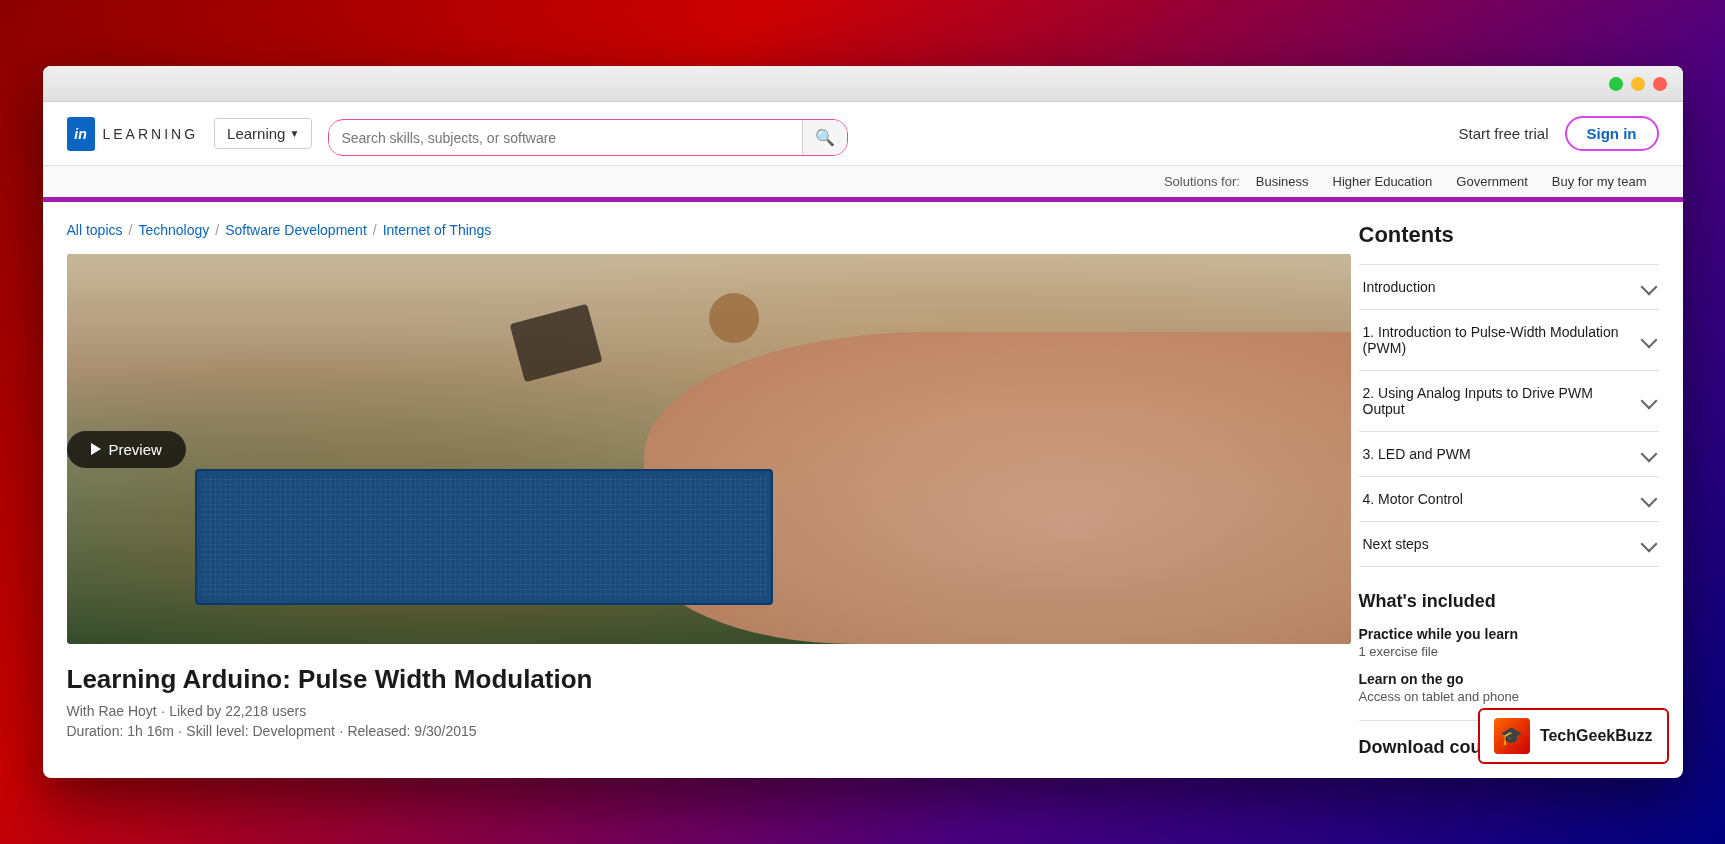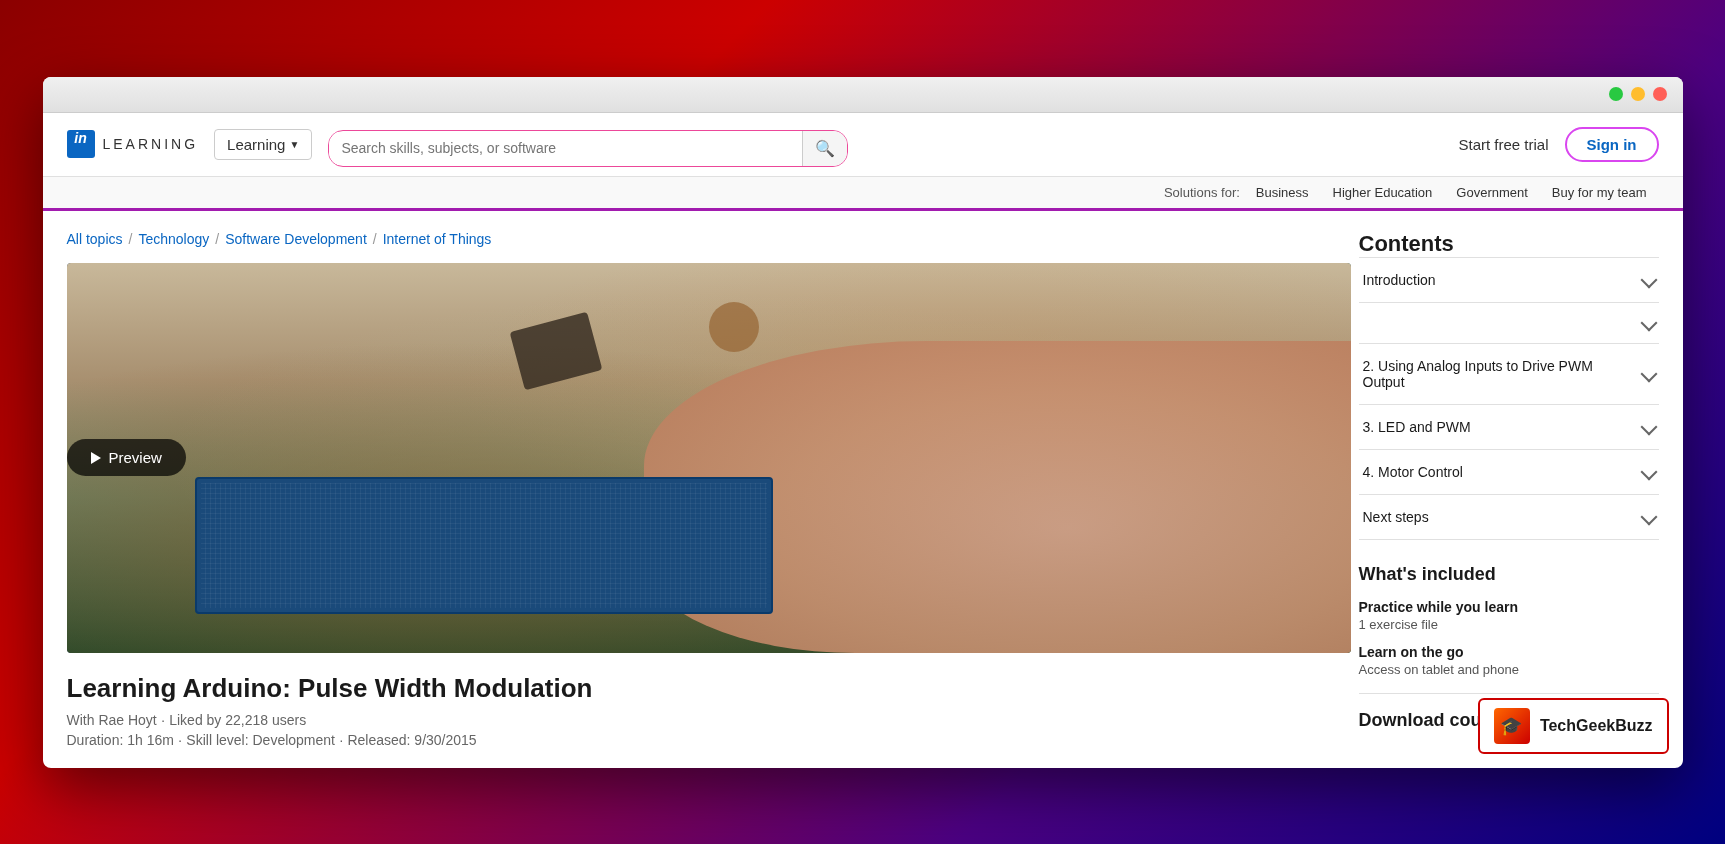--- a/index.html
+++ b/index.html
@@ -53,22 +53,22 @@
       display: flex;
       align-items: center;
       gap: 8px;
       text-decoration: none;
     }
     .linkedin-icon {
       background: #0a66c2;
       color: #fff;
       font-weight: 700;
       font-size: 14px;
-      width: 28px; height: 28px;
-      display: flex; justify-content: center;
+      width: 28px; height: 34px;
+      display: flex; align-items: center; justify-content: center;
       border-radius: 3px;
       font-style: italic;
     }
     .logo-text {
       font-size: 14px;
       letter-spacing: 3px;
       font-weight: 400;
       color: #333;
       text-transform: uppercase;
     }
@@ -128,21 +128,21 @@
       padding: 7px 20px;
       border-radius: 20px;
       font-size: 15px;
       font-weight: 600;
       cursor: pointer;
     }
 
     
     .solutions-bar {
       background: #f9f9f9;
-      border-bottom: 3px solid #a21caf;
+      border-bottom: 5px solid #a21caf;
       padding: 8px 24px;
       display: flex;
       align-items: center;
       justify-content: flex-end;
       gap: 4px;
       font-size: 13px;
       color: #555;
     }
     .solutions-bar span { margin-right: 4px; }
     .solutions-link {
@@ -259,20 +259,21 @@
 
     
     .sidebar {
       width: 300px;
       flex-shrink: 0;
     }
     .contents-title {
       font-size: 22px;
       font-weight: 700;
       color: #1a1a1a;
+      margin-bottom: 16px;
     }
     .content-section {
       border-top: 1px solid #e0e0e0;
     }
     .content-item {
       display: flex;
       align-items: center;
       justify-content: flex-end;
       padding: 14px 4px;
       cursor: pointer;
@@ -446,20 +447,21 @@
 
     <div class="sidebar">
       <h2 class="contents-title">Contents</h2>
 
       <div class="content-section">
         <div class="content-item">
           <span class="content-item-label">Introduction</span>
           <div class="chevron-down"></div>
         </div>
         <div class="content-item">
+          <span class="content-item-label">1. Introduction to Pulse-Width Modulation (PWM)</span>
           <div class="chevron-down"></div>
         </div>
         <div class="content-item">
           <span class="content-item-label">2. Using Analog Inputs to Drive PWM Output</span>
           <div class="chevron-down"></div>
         </div>
         <div class="content-item">
           <span class="content-item-label">3. LED and PWM</span>
           <div class="chevron-down"></div>
         </div>

